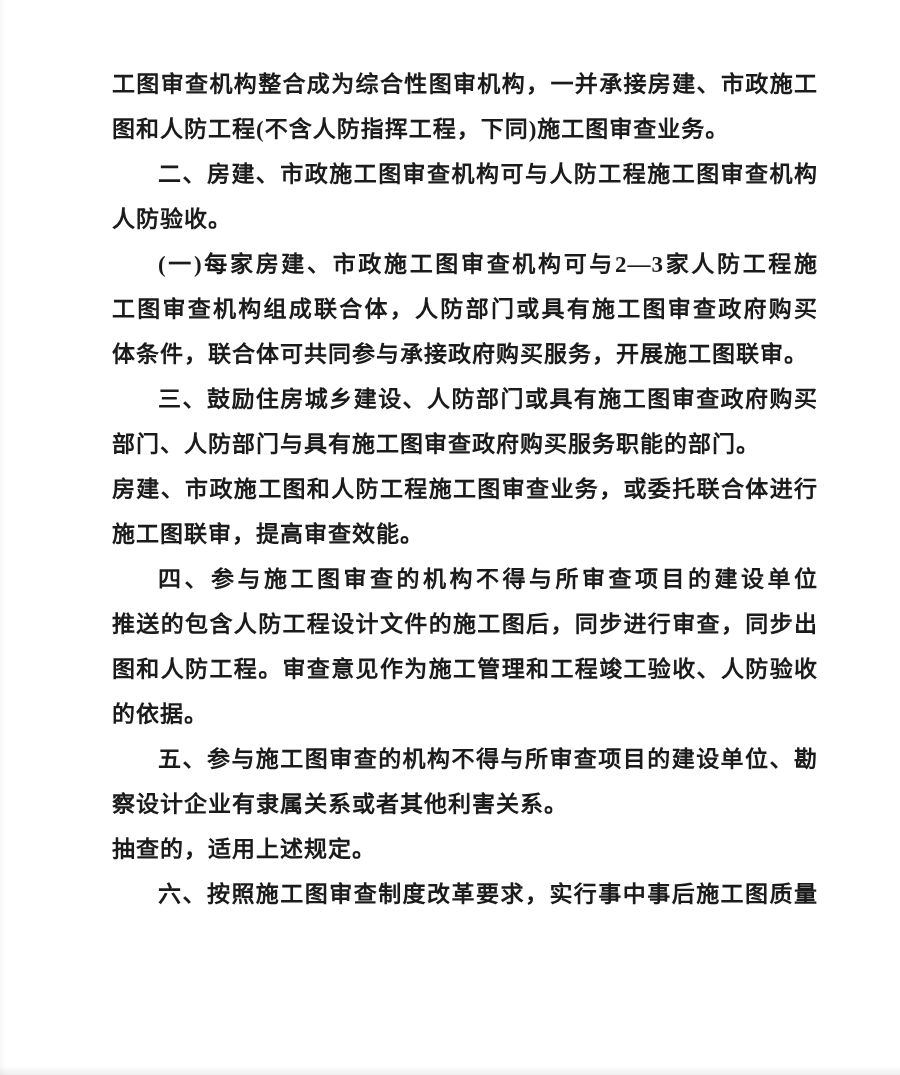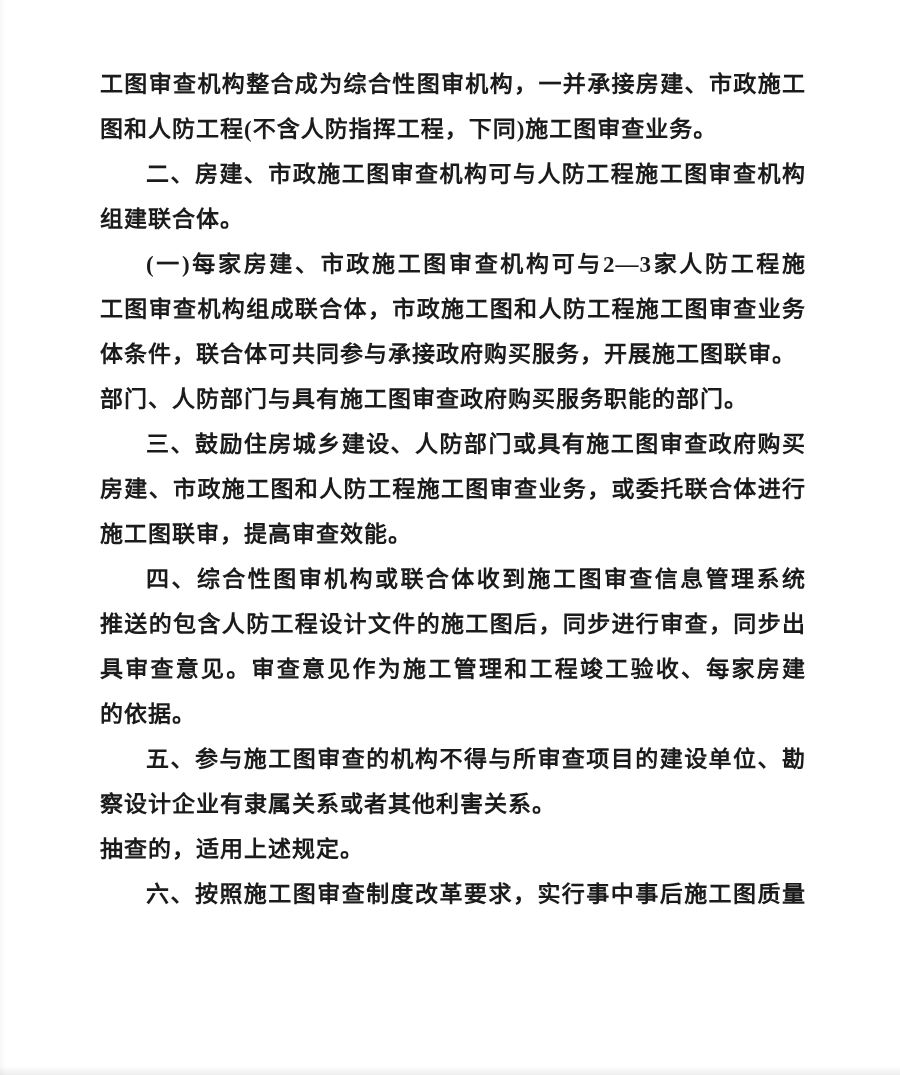--- a/index.html
+++ b/index.html
@@ -10,21 +10,21 @@
   .page {
     position: relative;
     width: 900px;
     height: 1075px;
     background: #ffffff;
     overflow: hidden;
     font-family: "Liberation Serif", "DejaVu Serif", serif;
   }
   .textblock {
     position: absolute;
-    left: 100px;
+    left: 112px;
     top: 62px;
     width: 706px;
   }
   .line {
     height: 45px;
     line-height: 45px;
     font-size: 23px;
     font-weight: 700;
     color: #1b1b1b;
     letter-spacing: 1px;
@@ -63,31 +63,31 @@
 </style>
 </head>
 <body>
 
 <div class="page">
   <div class="side-tint"></div>
   <div class="textblock">
       <div class="line fill">工图审查机构整合成为综合性图审机构，一并承接房建、市政施工</div>
       <div class="line">图和人防工程(不含人防指挥工程，下同)施工图审查业务。</div>
       <div class="line fill indent">二、房建、市政施工图审查机构可与人防工程施工图审查机构</div>
-      <div class="line">组建联合体。</div>
+      <div class="line">人防验收。</div>
       <div class="line fill indent">(一)每家房建、市政施工图审查机构可与2—3家人防工程施</div>
-      <div class="line fill">工图审查机构组成联合体，市政施工图和人防工程施工图审查业务</div>
+      <div class="line fill">工图审查机构组成联合体，人防部门或具有施工图审查政府购买</div>
       <div class="line">体条件，联合体可共同参与承接政府购买服务，开展施工图联审。</div>
+      <div class="line fill indent">三、鼓励住房城乡建设、人防部门或具有施工图审查政府购买</div>
       <div class="line">部门、人防部门与具有施工图审查政府购买服务职能的部门。</div>
-      <div class="line fill indent">三、鼓励住房城乡建设、人防部门或具有施工图审查政府购买</div>
       <div class="line fill">房建、市政施工图和人防工程施工图审查业务，或委托联合体进行</div>
       <div class="line">施工图联审，提高审查效能。</div>
-      <div class="line fill indent">四、综合性图审机构或联合体收到施工图审查信息管理系统</div>
+      <div class="line fill indent">四、参与施工图审查的机构不得与所审查项目的建设单位</div>
       <div class="line fill">推送的包含人防工程设计文件的施工图后，同步进行审查，同步出</div>
-      <div class="line fill">具审查意见。审查意见作为施工管理和工程竣工验收、每家房建</div>
+      <div class="line fill">图和人防工程。审查意见作为施工管理和工程竣工验收、人防验收</div>
       <div class="line">的依据。</div>
       <div class="line fill indent">五、参与施工图审查的机构不得与所审查项目的建设单位、勘</div>
       <div class="line">察设计企业有隶属关系或者其他利害关系。</div>
       <div class="line">抽查的，适用上述规定。</div>
       <div class="line fill indent">六、按照施工图审查制度改革要求，实行事中事后施工图质量</div>
     </div>
   <div class="bottom-strip"></div>
 </div>
 
 </body></html>

